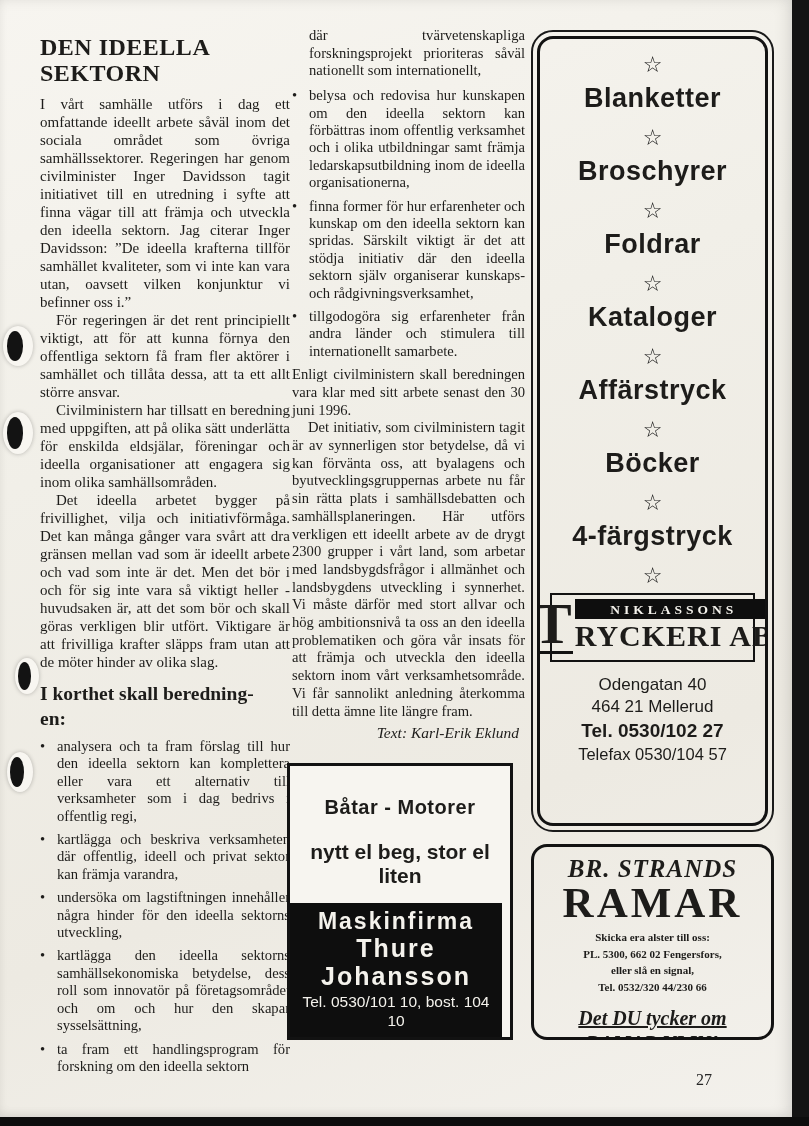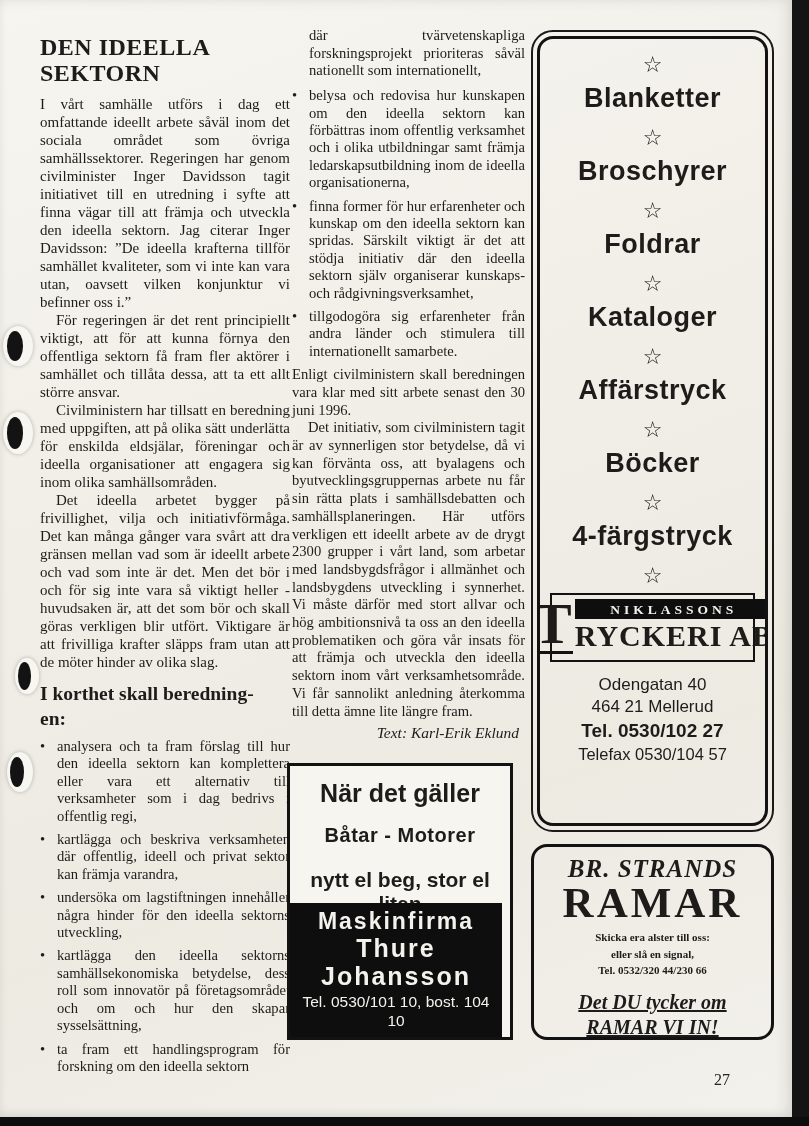--- a/index.html
+++ b/index.html
@@ -85,21 +85,21 @@
     border:3.5px solid #121212; border-radius:16px; text-align:center;
     padding-top:8px; overflow:hidden;
   }
   .frame-header { font-size:25px; line-height:27px; font-weight:bold; font-style:italic; letter-spacing:1px; }
   .frame-name { font-size:43px; line-height:42px; font-weight:bold; letter-spacing:3px; }
   .frame-line { font-size:11px; line-height:16.5px; font-weight:bold; }
   .frame-details { margin-top:5px; }
   .frame-slogans { margin-top:11px; }
   .frame-slogan { font-size:20px; line-height:25px; font-weight:bold; font-style:italic; text-decoration:underline; }
 
-  .page-number { position:absolute; left:714px; top:1071px; font-size:16px; color:#262626; }
+  .page-number { position:absolute; left:696px; top:1071px; font-size:16px; color:#262626; }
 </style>
 </head>
 <body>
 
 <div id="scan">
   <div id="paper">
 
     <div class="col col-left">
       <h1 class="title">DEN IDEELLA SEKTORN</h1>
       <p class="p">I vårt samhälle utförs i dag ett omfattande ideellt arbete såväl inom det sociala området som övriga samhällssektorer. Regeringen har genom civilminister Inger Davidsson tagit initiativet till en utredning i syfte att finna vägar till att främja och utveckla den ideella sektorn. Jag citerar Inger Davidsson: ”De ideella krafterna tillför samhället kvaliteter, som vi inte kan vara utan, oavsett vilken konjunktur vi befinner oss i.”</p>
@@ -157,21 +157,20 @@
             <span class="dot">•</span>
             <span class="btxt">tillgodogöra sig erfarenheter från andra länder och stimulera till internationellt samarbete.</span>
           </div>
         </div>
       <p class="p">Enligt civilministern skall beredningen vara klar med sitt arbete senast den 30 juni 1996.</p>
       <p class="p indent">Det initiativ, som civilministern tagit är av synnerligen stor betydelse, då vi kan förvänta oss, att byalagens och byutvecklingsgruppernas arbete nu får sin rätta plats i samhällsdebatten och samhällsplaneringen. Här utförs verkligen ett ideellt arbete av de drygt 2300 grupper i vårt land, som arbetar med landsbygdsfrågor i allmänhet och landsbygdens utveckling i synnerhet. Vi måste därför med stort allvar och hög ambitionsnivå ta oss an den ideella problematiken och göra vår insats för att främja och utveckla den ideella sektorn inom vårt verksamhetsområde. Vi får sannolikt anledning återkomma till detta ämne lite längre fram.</p>
       <p class="byline">Text: Karl-Erik Eklund</p>
     </div>
 
     <div class="boat-ad">
-      <div class="boat-l1">När det gäller</div>
       <div class="boat-l2">Båtar - Motorer</div>
       <div class="boat-l3">nytt el beg, stor el liten</div>
       <div class="boat-s1">Kolla våra priser o villkor.</div>
       <div class="boat-s2">Betala när det passar.</div>
       <div class="boat-footer">
         <div class="boat-c1">Maskinfirma</div>
         <div class="boat-c2">Thure Johansson</div>
         <div class="boat-ph">Tel. 0530/101 10, bost. 104 10</div>
       </div>
     </div>
@@ -216,20 +215,21 @@
           <div class="addr-fax">Telefax 0530/104 57</div>
         </div>
       </div>
     </div>
 
     <div class="frame-ad">
       <div class="frame-header">BR. STRANDS</div>
       <div class="frame-name">RAMAR</div>
       <div class="frame-details">
         <div class="frame-line">Skicka era alster till oss:</div>
+        <div class="frame-line">PL. 5300, 662 02 Fengersfors,</div>
         <div class="frame-line">eller slå en signal,</div>
         <div class="frame-line">Tel. 0532/320 44/230 66</div>
       </div>
       <div class="frame-slogans">
         <div class="frame-slogan">Det DU tycker om</div>
         <div class="frame-slogan">RAMAR VI IN!</div>
       </div>
     </div>
 
     <div class="page-number">27</div>

